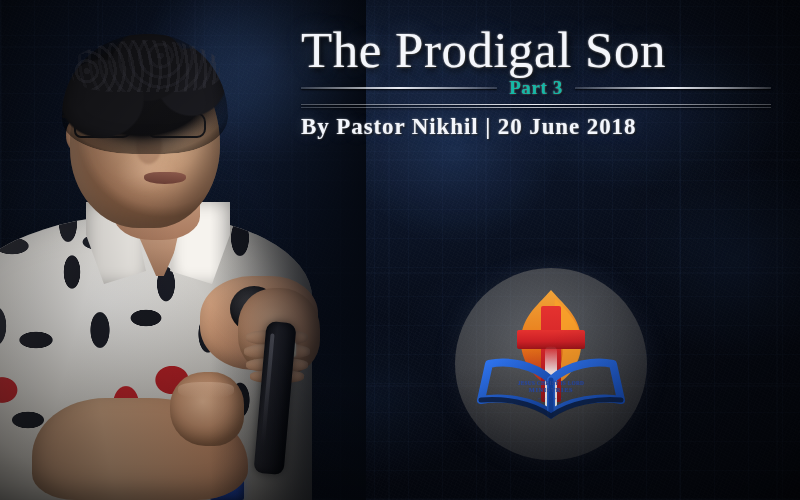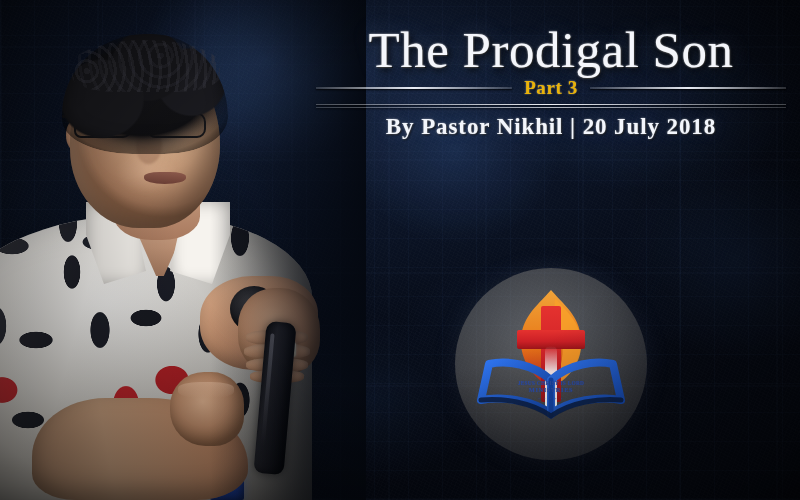--- a/index.html
+++ b/index.html
@@ -287,22 +287,22 @@
     color:#2f4fa8;
     text-shadow:0 0 1px rgba(40,70,160,.8);
     line-height:1.15;
   }
   .logo-caption .l1{display:block;font-size:5.4px;letter-spacing:.25px;}
   .logo-caption .l2{display:block;font-size:6.4px;letter-spacing:.6px;}
   .logo-caption .l3{display:block;font-size:4px;letter-spacing:1.6px;opacity:.55;margin-top:3px;}
 
   
   .titles{
-    position:absolute;left:316px;top:26px;width:470px;
-    text-align:center;
+    position:absolute;left:301px;top:26px;width:470px;
+    text-align:left;
   }
   .t-main{
     font-family:"Liberation Serif", serif;
     font-size:51px;line-height:.98;
     color:#f4f6fb;
     letter-spacing:.5px;
     text-shadow:
       0 0 2px rgba(255,255,255,.75),
       1px 1px 0 rgba(0,0,0,.85),
       2px 3px 7px rgba(0,0,0,.9),
@@ -316,21 +316,21 @@
   }
   .rule{
     flex:1 1 auto;height:1.6px;
     background:linear-gradient(90deg, rgba(255,255,255,.15), rgba(245,248,255,.95), rgba(255,255,255,.15));
     box-shadow:0 1px 2px rgba(0,0,0,.8);
   }
   .t-part{
     flex:0 0 auto;
     font-family:"Liberation Serif", serif;
     font-weight:700;font-size:19px;
-    color:#eab308;letter-spacing:.6px;
+    color:#14b8a6;letter-spacing:.6px;
     text-shadow:0 0 2px rgba(255,255,255,.6), 1px 1px 2px rgba(0,0,0,.9);
     white-space:nowrap;
     padding:0 2px;
   }
   .t-sub{
     margin-top:5px;
     font-family:"Liberation Serif", serif;
     font-size:40px;line-height:1.02;
     color:#f6f8fc;letter-spacing:1.2px;
     text-shadow:
@@ -481,16 +481,16 @@
 
     <div class="rule-row">
       <span class="rule"></span>
       <span class="t-part">Part 3</span>
       <span class="rule"></span>
     </div>
 
 
     <div class="rule-double"></div>
 
-    <div class="t-credit">By Pastor Nikhil  |  20 July 2018</div>
+    <div class="t-credit">By Pastor Nikhil  |  20 June 2018</div>
   </div>
 
 </div>
 
 </body></html>

